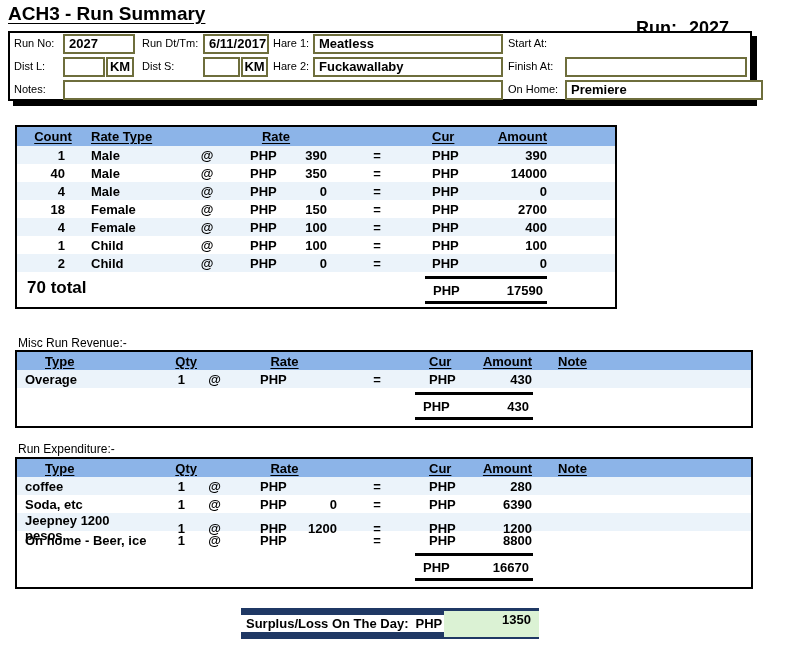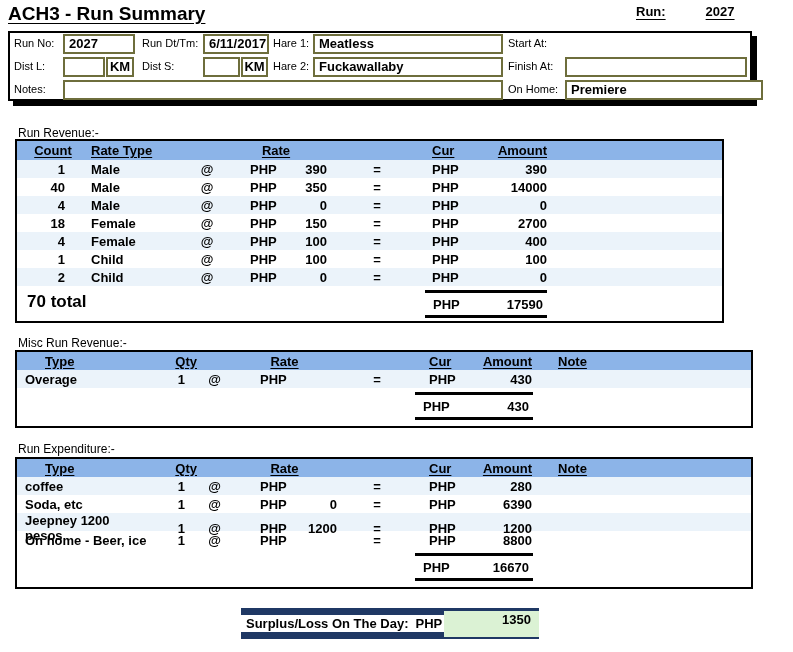--- a/index.html
+++ b/index.html
@@ -2,22 +2,22 @@
 <html><head>
 <meta charset="utf-8">
 <style>
   * { box-sizing: border-box; margin: 0; padding: 0; }
   html,body { width: 793px; height: 652px; background: #fff; }
   body { position: relative; font-family: "Liberation Sans", sans-serif; color: #000; }
 
   
   .page-title { position: absolute; left: 8px; top: 3px; font-size: 19px; font-weight: bold;
                 text-decoration: underline; text-underline-offset: 3px; text-align: right; }
-  .run-head { position: absolute; left: 636px; top: 4px; display: flex; gap: 40px;
-              font-size: 13px; font-weight: bold; }
+  .run-head { position: absolute; left: 636px; top: 18px; display: flex; gap: 12px;
+              font-size: 18px; font-weight: bold; }
   .run-head span { text-decoration: underline; text-underline-offset: 3px; }
 
   
   .form-box { position: absolute; left: 8px; top: 31px; width: 744px; height: 70px;
               border: 2px solid #000; background: #fff; box-shadow: 5px 5px 0 0 #000; }
   .fl { position: absolute; font-size: 11px; line-height: 19px; }
   .fv { position: absolute; height: 20px; border: 2px solid #6E6E3C; background: #fff;
         font-size: 13px; font-weight: bold; line-height: 16px; padding-left: 4px; overflow: hidden; }
   .funit { text-align: center; padding-left: 0; }
   .r1 { top: 1px; } .r2 { top: 24px; } .r3 { top: 47px; }
@@ -87,21 +87,21 @@
   <span class="fl r2" style="left:498px">Finish At:</span>
   <div class="fv r2" style="left:555px;width:182px"></div>
 
   <span class="fl r3" style="left:4px">Notes:</span>
   <div class="fv r3" style="left:53px;width:440px"></div>
   <span class="fl r3" style="left:498px">On Home:</span>
   <div class="fv r3" style="left:555px;width:198px">Premiere</div>
 </div>
 
 <div class="sec-label" style="top:126px">Run Revenue:-</div>
-<div class="tbl" style="top:139px;width:709px;height:184px">
+<div class="tbl" style="top:125px;width:602px;height:184px">
   <div class="t1 thead">
     <span class="h-count">Count</span>
     <span class="pl2">Rate Type</span>
     <span></span>
     <span class="h-rate">Rate</span>
     <span></span>
     <span class="pl5" style="grid-column:7">Cur</span>
     <span class="ra">Amount</span>
     <span></span>
   </div>

